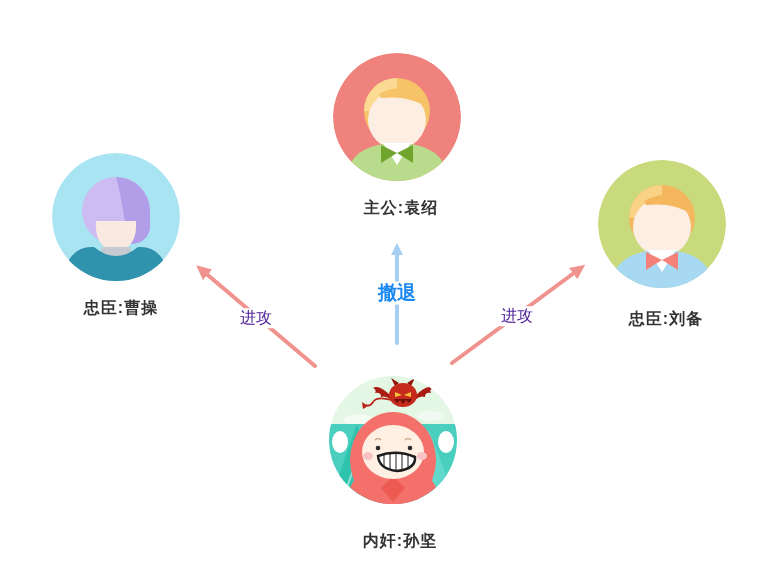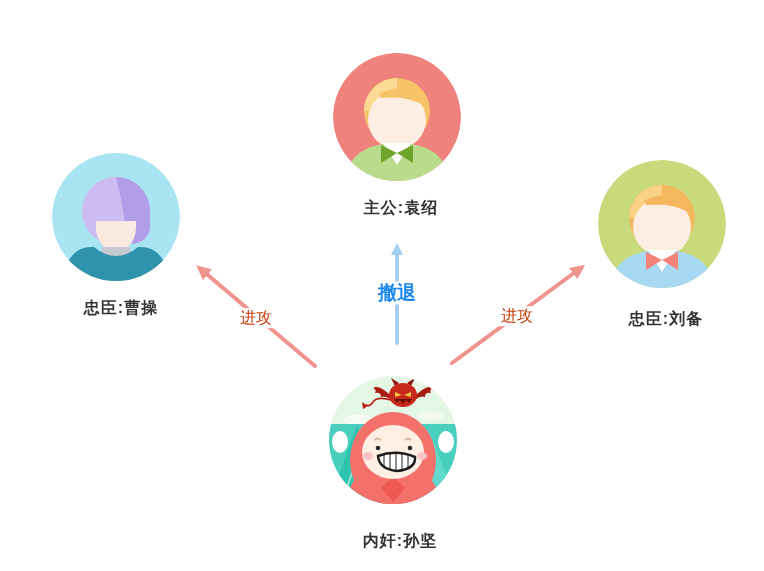--- a/index.html
+++ b/index.html
@@ -4,21 +4,21 @@
 <style>
   html,body{margin:0;padding:0;}
   body{background:#fff;font-family:"Liberation Sans",sans-serif;}
   .canvas{position:relative;width:764px;height:571px;background:#fff;overflow:hidden;}
   .edges-layer{position:absolute;left:0;top:0;width:764px;height:571px;}
   .node{position:absolute;width:128px;height:128px;}
   .node svg{width:128px;height:128px;display:block;}
   .node-label{position:absolute;transform:translateX(-50%);font-size:16px;font-weight:600;
     color:#333;white-space:nowrap;letter-spacing:1px;line-height:1;}
   .edge-label{position:absolute;transform:translate(-50%,-50%);background:#fff;padding:1px 6px;
-    font-size:16px;color:#c2410c;white-space:nowrap;line-height:1.1;}
+    font-size:16px;color:#4c1d95;white-space:nowrap;line-height:1.1;}
   .edge-label.retreat{font-size:19px;font-weight:700;color:#1887f2;}
 </style>
 </head>
 <body>
 
 <div class="canvas">
 
   <svg class="edges-layer" viewBox="0 0 764 571">
     <defs>
       <marker id="ah-pink" markerUnits="userSpaceOnUse" markerWidth="20" markerHeight="20" refX="6" refY="7" orient="auto">

